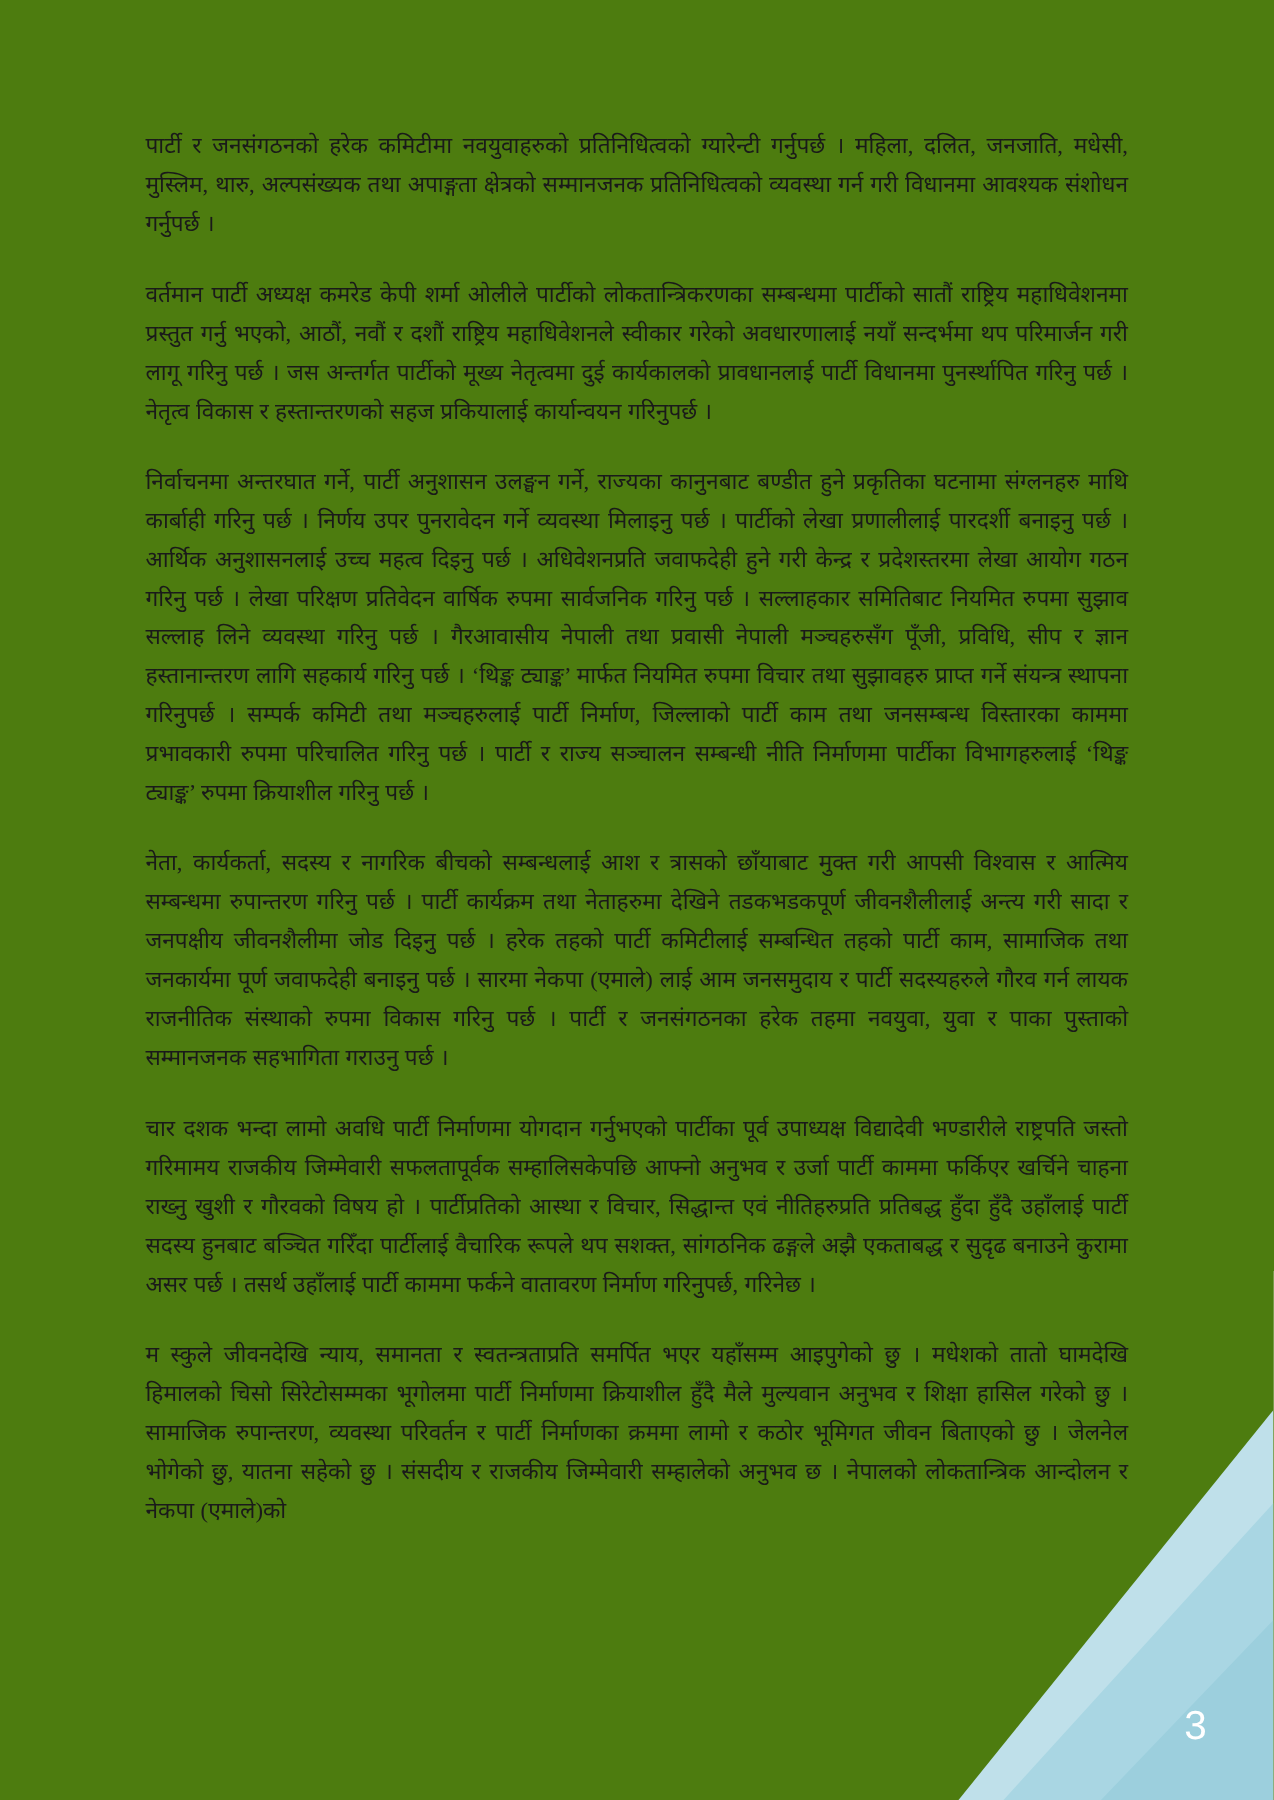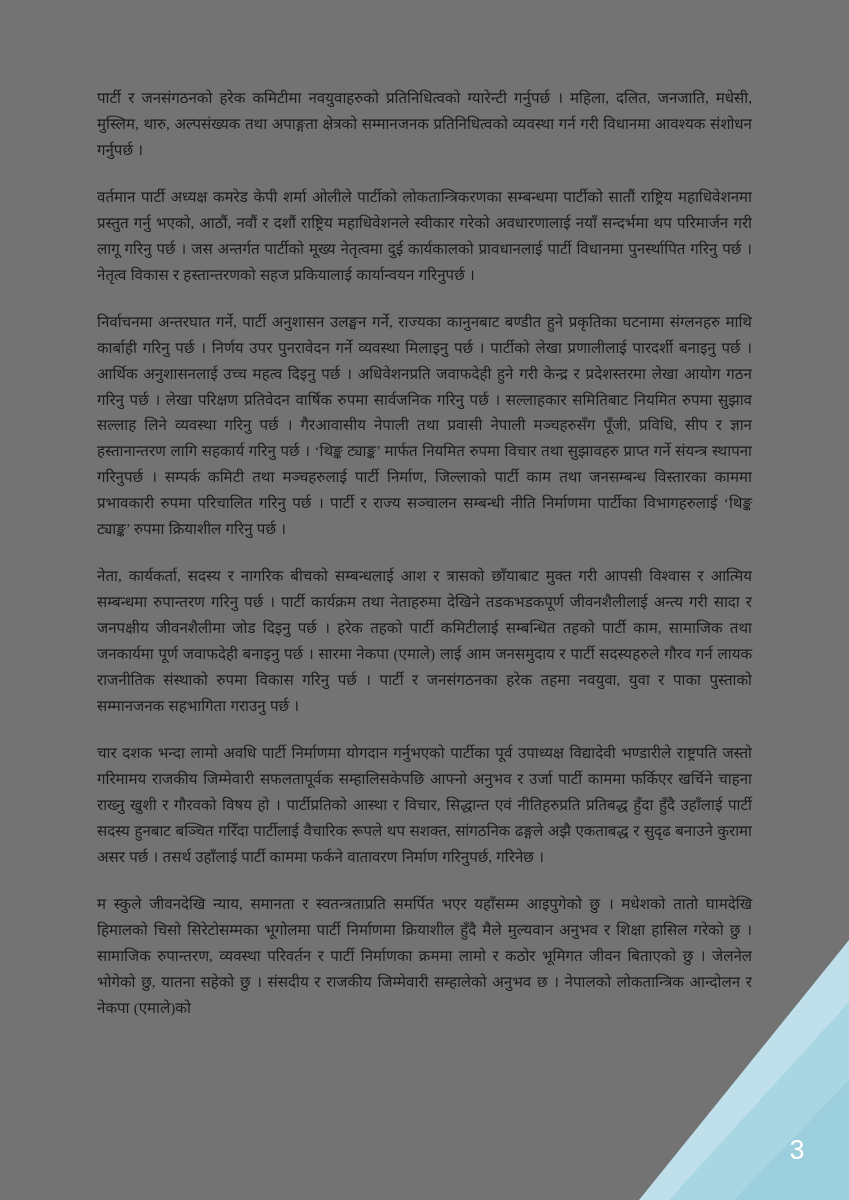--- a/index.html
+++ b/index.html
@@ -10,21 +10,21 @@
     width: 849px;
     height: 1200px;
     background: #ffffff;
     font-family: "Liberation Serif", "DejaVu Serif", serif;
     overflow: hidden;
     position: relative;
   }
   .page {
     position: absolute;
     inset: 0;
-    background: #737373;
+    background: #4d7c0f;
     padding-left: 31px;
   }
   
   .corner-deco {
     position: absolute;
     right: 0;
     bottom: 0;
     width: 330px;
     height: 260px;
     overflow: hidden;

